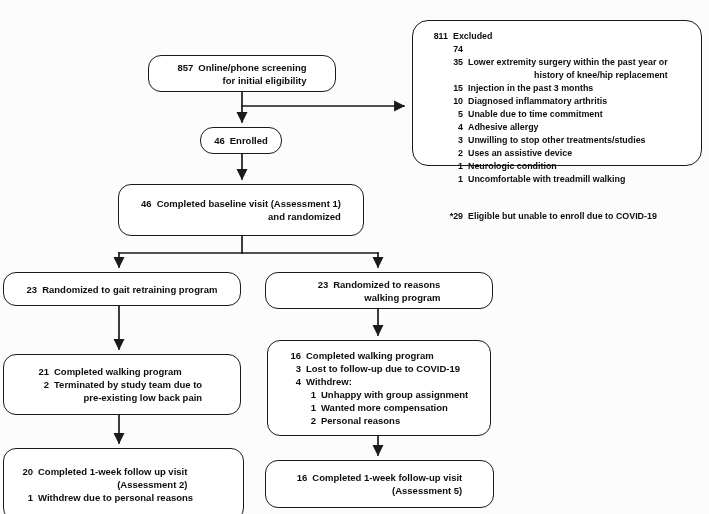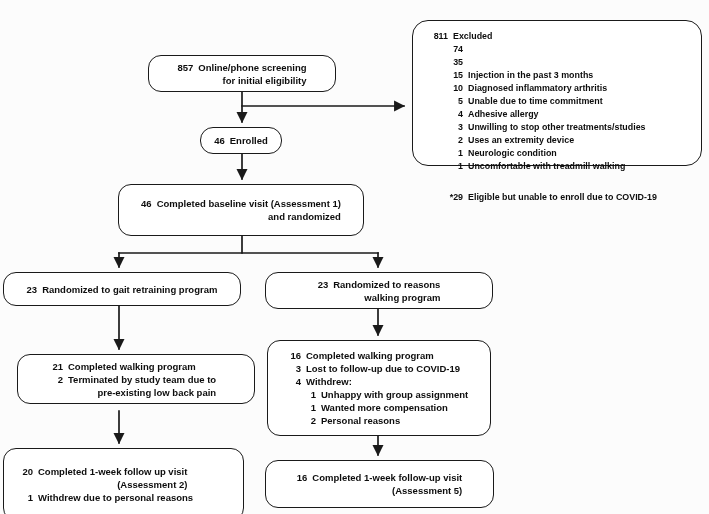--- a/index.html
+++ b/index.html
@@ -18,21 +18,21 @@
     box-sizing: border-box;
     background: #ffffff;
     border: 1.7px solid #1a1a1a;
     border-radius: 13px;
     display: flex; flex-direction: column; justify-content: center;
     font-size: 9.5px;
   }
   .row { display: flex; line-height: 13px; }
   .row .n { flex: none; width: 21px; text-align: right; margin-right: 5px; white-space: pre; }
   .row.lvl1 .n { width: 36px; }
-  .row.gap { margin-top: 18px; }
+  .row.gap { margin-top: 24px; }
   .row .t { white-space: pre; text-align: right; }
   
   .box.c .row { justify-content: center; }
   .box.c .row .n { width: auto; }
   .box.tc .row .t { }
   
   #box-excluded {
     border-radius: 16px;
     font-size: 8.9px;
     justify-content: flex-start;
@@ -82,20 +82,22 @@
     <span class="t">Excluded</span>
   </div>
 
 
   <div class="row lvl1">
     <span class="n">74</span>
   </div>
 
   <div class="row lvl1">
     <span class="n">35</span>
+    <span class="t">Lower extremity surgery within the past year or
+history of knee/hip replacement</span>
   </div>
 
   <div class="row lvl1">
     <span class="n">15</span>
     <span class="t">Injection in the past 3 months</span>
   </div>
 
   <div class="row lvl1">
     <span class="n">10</span>
     <span class="t">Diagnosed inflammatory arthritis</span>
@@ -111,21 +113,21 @@
     <span class="t">Adhesive allergy</span>
   </div>
 
   <div class="row lvl1">
     <span class="n">3</span>
     <span class="t">Unwilling to stop other treatments/studies</span>
   </div>
 
   <div class="row lvl1">
     <span class="n">2</span>
-    <span class="t">Uses an extremity device</span>
+    <span class="t">Uses an assistive device</span>
   </div>
 
   <div class="row lvl1">
     <span class="n">1</span>
     <span class="t">Neurologic condition</span>
   </div>
 
   <div class="row lvl1">
     <span class="n">1</span>
     <span class="t">Uncomfortable with treadmill walking</span>
@@ -160,21 +162,21 @@
 </div>
 
   <div class="box c" id="box-std-randomized" style="left:265px; top:272px; width:228px; height:37px;">
   <div class="row">
     <span class="n">23</span>
     <span class="t">Randomized to reasons
 walking program</span>
   </div>
 </div>
 
-  <div class="box" id="box-gait-completed" style="left:17px; top:354px; width:238px; height:50px;">
+  <div class="box" id="box-gait-completed" style="left:3px; top:354px; width:238px; height:61px;">
   <div class="row">
     <span class="n">21</span>
     <span class="t">Completed walking program</span>
   </div>
 
   <div class="row">
     <span class="n">2</span>
     <span class="t">Terminated by study team due to
 pre-existing low back pain</span>
   </div>

